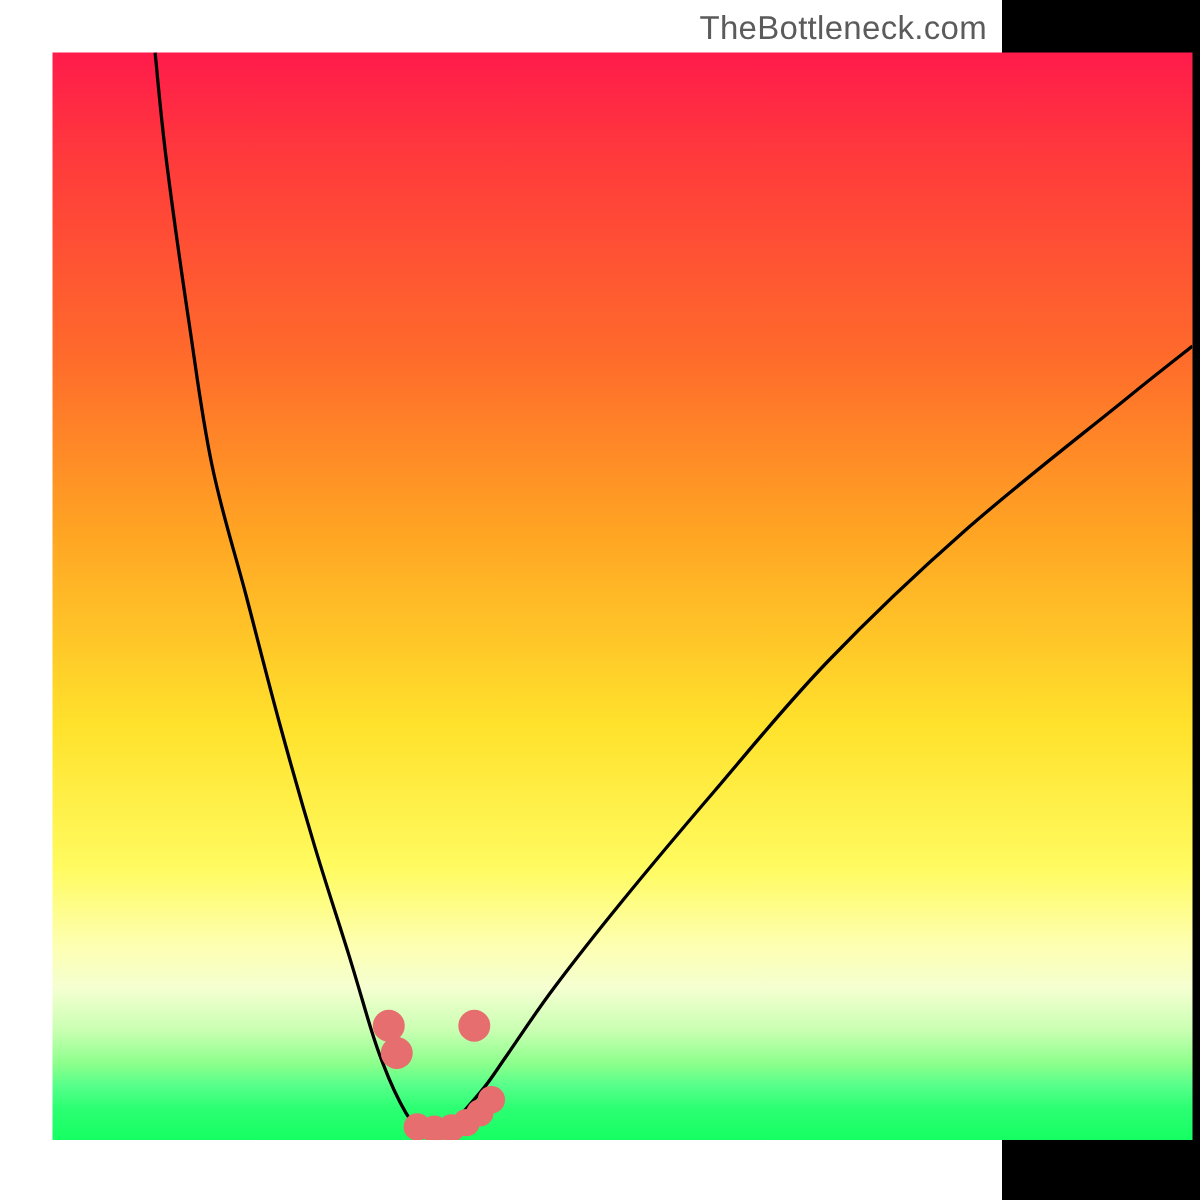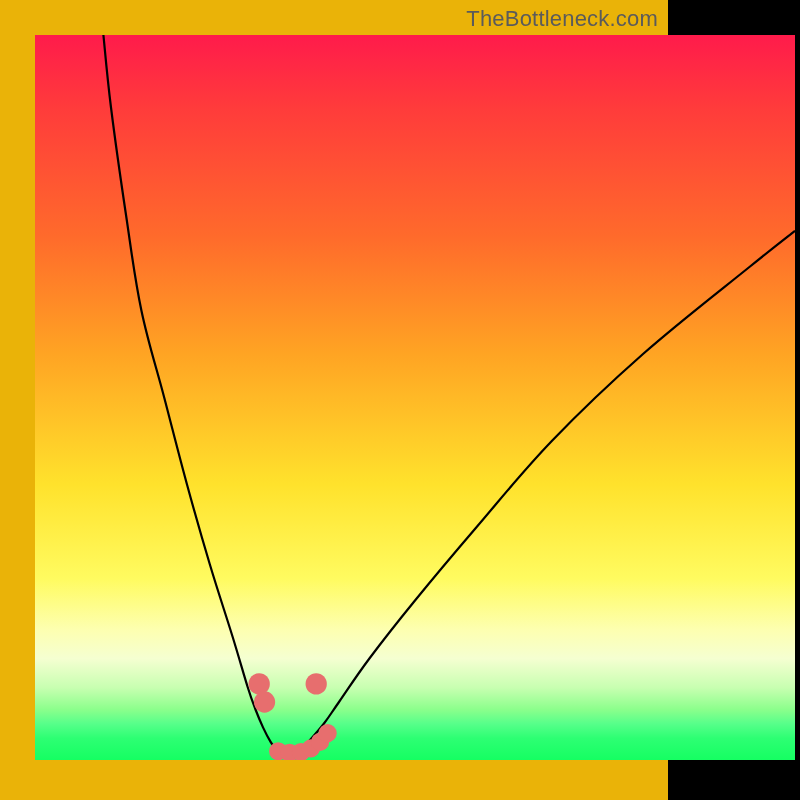--- a/index.html
+++ b/index.html
@@ -8,21 +8,21 @@
     width: 800px;
     height: 800px;
     background: #000;
     overflow: hidden;
     font-family: Arial, Helvetica, sans-serif;
   }
   .stage {
     position: relative;
     width: 668px;
     height: 800px;
-    background: #eab308;
+    background: #ffffff;
   }
   .plot-area {
     position: absolute;
     left: 35px;
     top: 35px;
     width: 760px;
     height: 725px;
     
     background: linear-gradient(
       to bottom,

